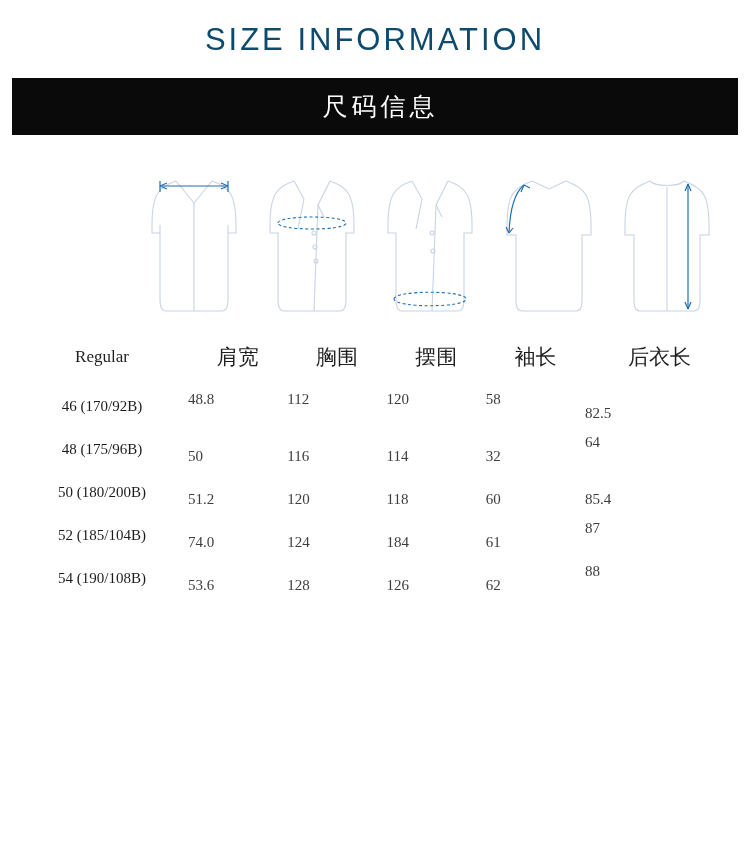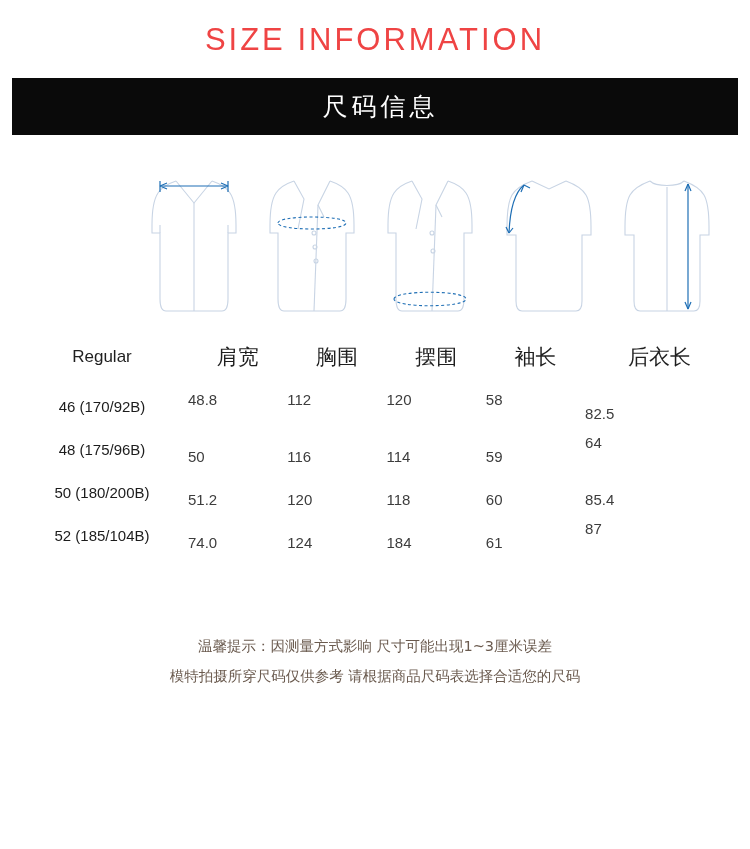--- a/index.html
+++ b/index.html
@@ -22,21 +22,21 @@
     height: 849px;
     position: relative;
     background: #fff;
   }
 
   
   .title-en {
     text-align: center;
     font-size: 31px;
     letter-spacing: 3px;
-    color: #ef4444;
+    color: #0c4a6e;
     padding-top: 22px;
     font-weight: 400;
     font-family: "Liberation Sans", sans-serif;
   }
 
   .title-bar {
     margin: 20px 12px 0 12px;
     height: 57px;
     background: #0a0a0a;
     display: flex;
@@ -73,20 +73,21 @@
     padding: 0 16px;
   }
   table.size-table {
     width: 718px;
     border-collapse: collapse;
   }
   table.size-table th,
   table.size-table td {
     border: none;
     font-weight: 400;
+    font-family: Liberation Serif, serif;
   }
   th.col-head-first {
     width: 172px;
     text-align: center;
     font-size: 17px;
     color: #1f1f1f;
     padding: 10px 0 14px 0;
     font-family: "Liberation Sans", sans-serif;
   }
   th.col-head {
@@ -220,41 +221,45 @@
           <td class="cell nudge-up">112</td>
           <td class="cell nudge-up">120</td>
           <td class="cell nudge-up">58</td>
           <td class="cell nudge-dn">82.5</td>
         </tr>
         <tr>
           <td class="row-head">48 (175/96B)</td>
           <td class="cell nudge-dn">50</td>
           <td class="cell nudge-dn">116</td>
           <td class="cell nudge-dn">114</td>
-          <td class="cell nudge-dn">59</td>
+          <td class="cell nudge-dn">32</td>
           <td class="cell nudge-up">64</td>
         </tr>
         <tr>
           <td class="row-head">50 (180/200B)</td>
           <td class="cell nudge-dn">51.2</td>
           <td class="cell nudge-dn">120</td>
           <td class="cell nudge-dn">118</td>
           <td class="cell nudge-dn">60</td>
           <td class="cell nudge-dn">85.4</td>
         </tr>
         <tr>
           <td class="row-head">52 (185/104B)</td>
           <td class="cell nudge-dn">74.0</td>
           <td class="cell nudge-dn">124</td>
           <td class="cell nudge-dn">184</td>
           <td class="cell nudge-dn">61</td>
           <td class="cell nudge-up">87</td>
         </tr>
+        <tr>
+          <td class="row-head">54 (190/108B)</td>
+          <td class="cell nudge-dn">53.6</td>
+          <td class="cell nudge-dn">128</td>
+          <td class="cell nudge-dn">126</td>
+          <td class="cell nudge-dn">62</td>
+          <td class="cell nudge-up">88</td>
+        </tr>
       </tbody>
     </table>
   </div>
 
-  <div class="notes">
-    <div>温馨提示：因测量方式影响 尺寸可能出现1~3厘米误差</div>
-    <div>模特拍摄所穿尺码仅供参考 请根据商品尺码表选择合适您的尺码</div>
-  </div>
 
 </div>
 
 </body></html>

